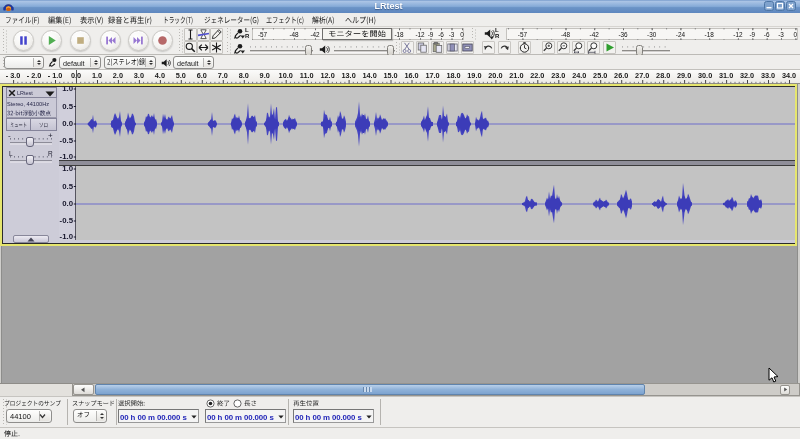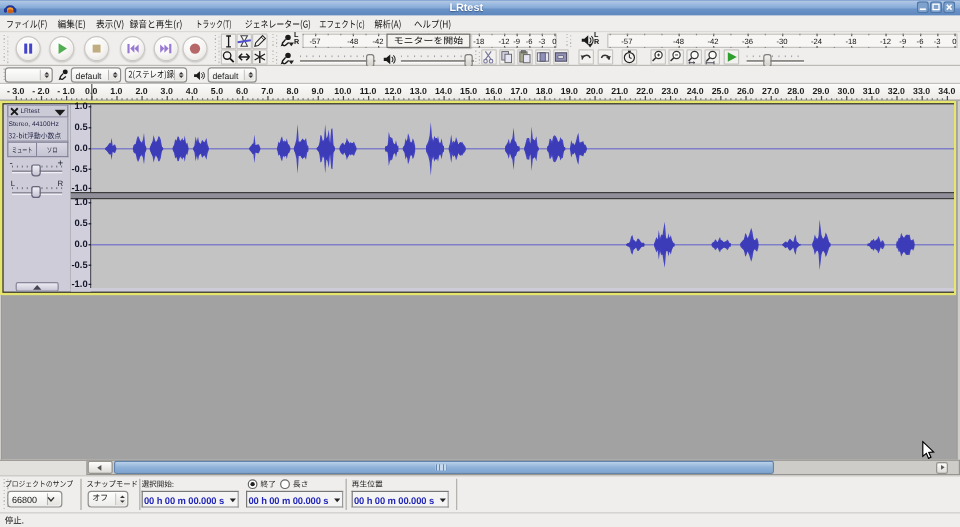--- a/index.html
+++ b/index.html
@@ -908,21 +908,21 @@
     </svg>
 <svg class="abs" style="left:233px;top:399px" width="9" height="9">
       <circle cx="4.5" cy="4.5" r="3.6" fill="#fff" stroke="#666" stroke-width="1"></circle>
     </svg>
 <div class="combo" style="left:6px;top:409px;width:46px;height:14px">
       <div class="spin" style="width:11px"></div>
     </div>
 <svg class="abs" style="left:39px;top:413px" width="7" height="6">
       <path d="M1 1.5 L3.5 4.5 L6 1.5" fill="none" stroke="#333" stroke-width="1.2"></path>
     </svg>
-<div class="abs" style="left:10px;top:412px;font-size:7.5px;color:#111">66800</div>
+<div class="abs" style="left:10px;top:412px;font-size:7.5px;color:#111">44100</div>
 <div class="combo" style="left:73px;top:409px;width:34px;height:14px">
       <div class="spin">
         <div class="up"></div>
         <div class="dn"></div>
       </div>
     </div>
 <svg style="position:absolute;left:77px;top:411px;overflow:visible" width="13.0" height="7.0" viewBox="0 0 13.00 7.00">
       <path transform="translate(0,6.16) scale(0.006500,-0.007000)" d="M86 141 144 76C323 171 498 333 581 451L584 88C584 61 576 48 547 48C510 48 454 52 406 60L413 -22C462 -26 521 -28 573 -28C633 -28 664 0 664 52C663 177 660 376 657 526H816C840 526 875 525 898 524V608C878 606 839 602 813 602H656L654 699C654 727 656 755 660 783H567C571 762 573 737 576 699L579 602H215C184 602 152 605 123 608V523C154 525 183 526 217 526H546C467 406 289 240 86 141Z M1861 665 1800 704C1781 699 1762 699 1747 699C1701 699 1302 699 1245 699C1212 699 1173 702 1145 705V617C1171 618 1205 620 1245 620C1302 620 1698 620 1756 620C1742 524 1696 385 1625 294C1541 187 1429 102 1235 53L1303 -22C1487 36 1606 129 1697 246C1776 349 1824 510 1846 615C1850 634 1854 651 1861 665Z" fill="#111"></path>
     </svg>
 <div class="tfield" style="left:118px;top:409px;width:81px;height:14px"></div>

